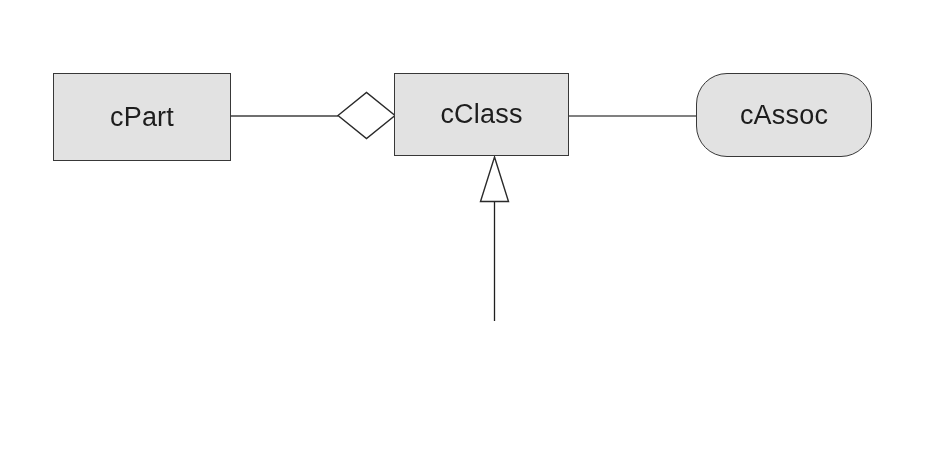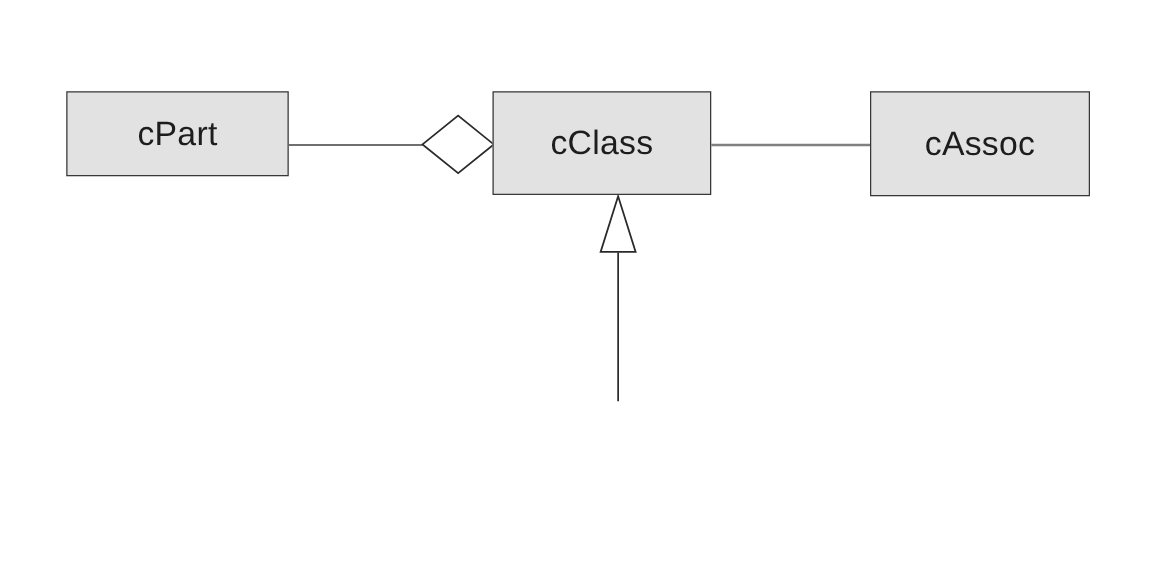--- a/index.html
+++ b/index.html
@@ -27,23 +27,23 @@
     box-sizing: border-box;
     background: #e2e2e2;
     border: 1.5px solid #383838;
     display: flex;
     align-items: center;
     justify-content: center;
     font-size: 27px;
     color: #1d1d1d;
     letter-spacing: 0.2px;
   }
-  .node-cpart     { left: 53px;  top: 73px;  width: 178px; height: 68px; }
+  .node-cpart     { left: 53px;  top: 73px;  width: 178px; height: 88px; }
   .node-cclass    { left: 394px; top: 73px;  width: 175px; height: 83px; }
-  .node-cassoc    { left: 696px; top: 73px;  width: 176px; height: 84px; }
+  .node-cassoc    { left: 696px; top: 73px;  width: 176px; height: 84px; border-radius: 31px; }
   .node-cextended { left: 393px; top: 321px; width: 212px; height: 82px; }
 </style>
 </head>
 <body>
 
 <div class="canvas">
 
   <svg class="edges-layer" viewBox="0 0 925 451" xmlns="http://www.w3.org/2000/svg">
 
     <line x1="231" y1="116" x2="338" y2="116" stroke="#3f3f3f" stroke-width="1.3"></line>

